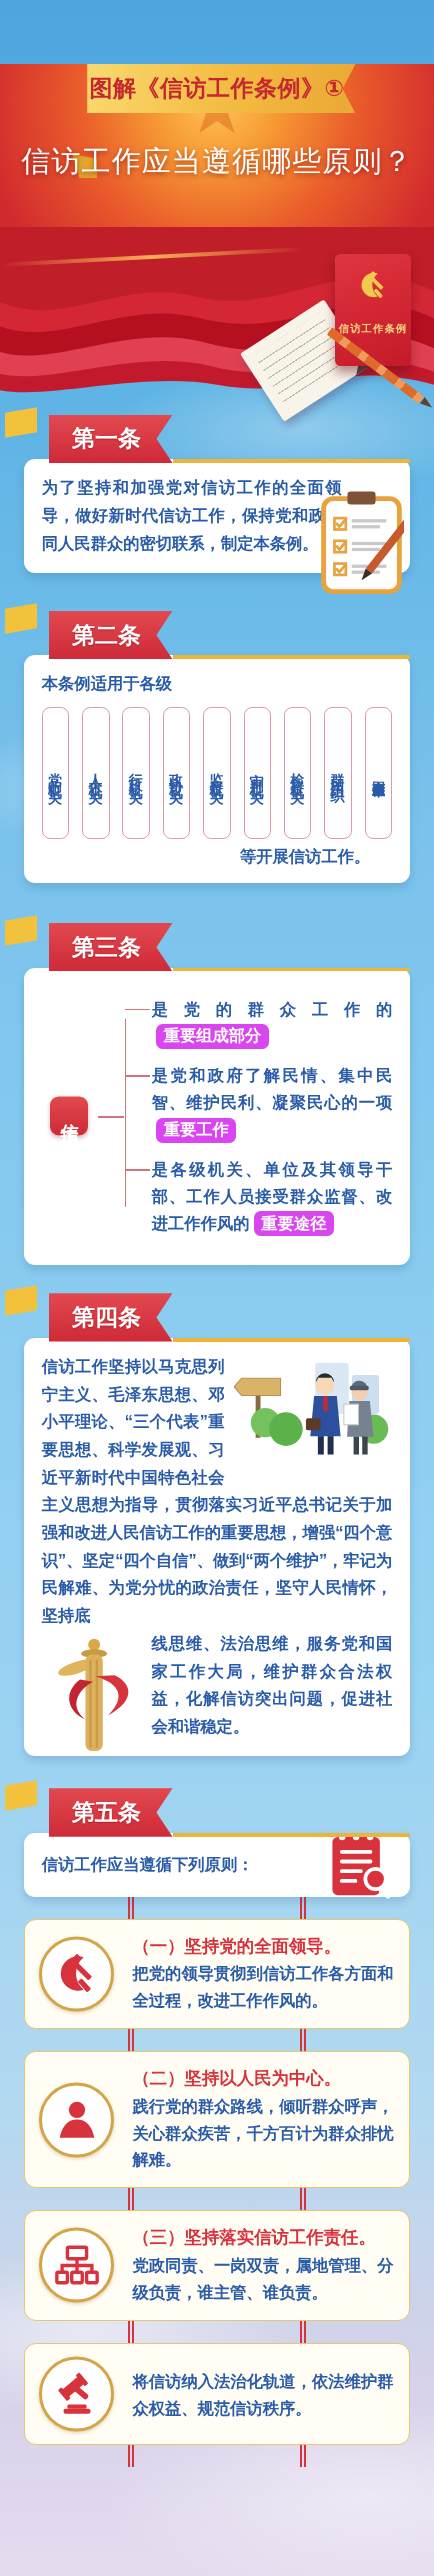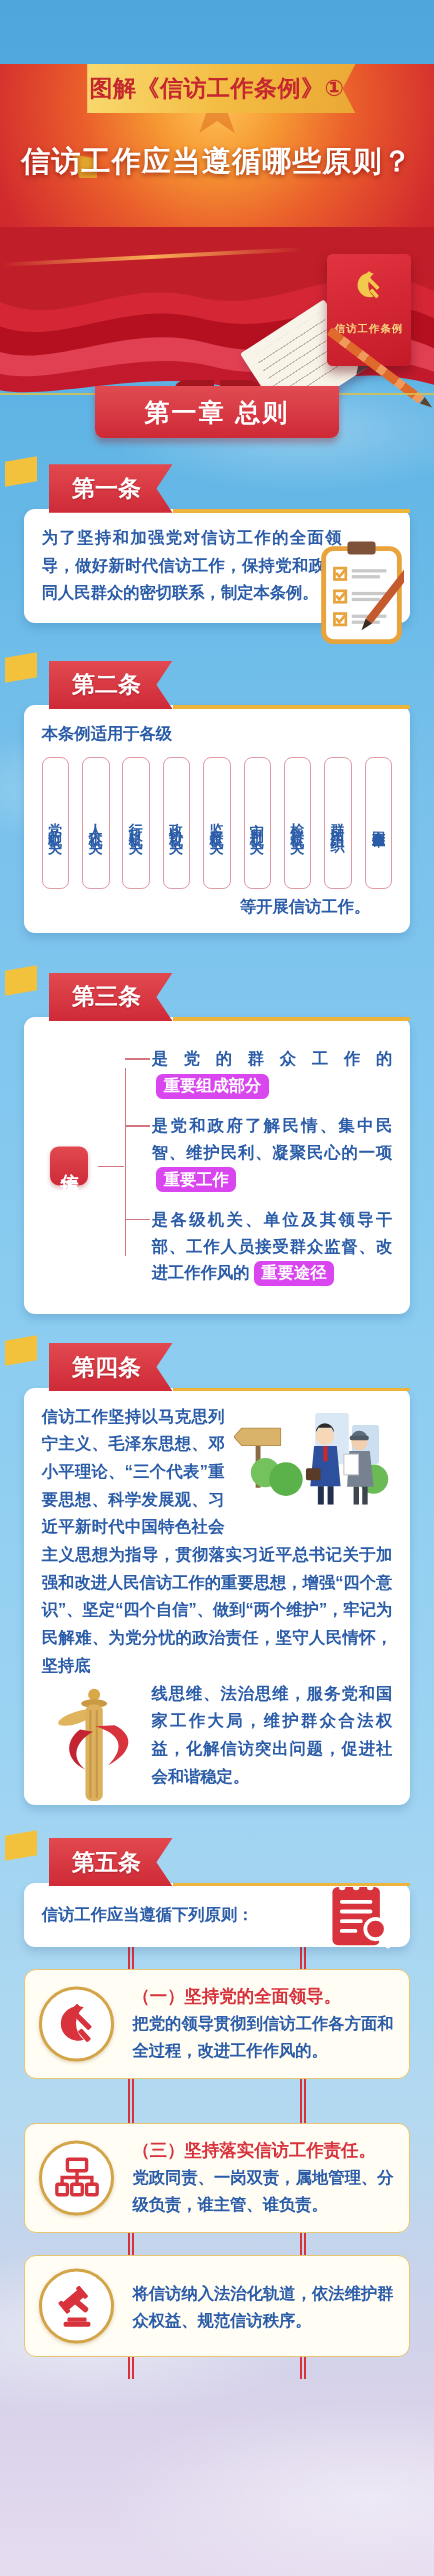--- a/index.html
+++ b/index.html
@@ -22,26 +22,26 @@
   .hero-star{position:absolute;top:16.3px;left:50%;transform:translateX(-50%);width:61px;height:58px;
     background:#d96418;opacity:.5;
     clip-path:polygon(50% 0%,61% 35%,98% 35%,68% 57%,79% 91%,50% 70%,21% 91%,32% 57%,2% 35%,39% 35%);}
   .badge{position:relative;margin:64px auto 16px;width:277px;z-index:4;
     background:linear-gradient(100deg,#f9db72,#f3bb41 55%,#eaa835);
     color:#c5272e;font-size:23px;font-weight:bold;text-align:center;padding:9.2px 0;
     clip-path:polygon(8.7px 0,100% 0,calc(100% - 13px) 50%,100% 100%,8.7px 100%);
     letter-spacing:0.5px;}
   .badge-fold{position:absolute;left:72px;top:90px;width:25px;height:24px;background:#e3a52c;
     clip-path:polygon(0 0,100% 20%,100% 100%,30% 100%);z-index:3;}
-  .main-title{margin:29px 12px 0;text-align:center;color:#ffffff;font-size:29px;font-weight:bold;
+  .main-title{margin:29px 12px 0;text-align:center;color:#ffffff;font-size:29px;font-weight:normal;
     letter-spacing:1.1px;text-shadow:0 2.2px 4.9px rgba(110,0,0,.6);position:relative;z-index:5;}
   .streak{position:absolute;left:0;top:191px;width:304px;height:4.3px;z-index:4;
     background:linear-gradient(90deg,rgba(255,170,60,0),rgba(255,190,90,.9),rgba(255,140,50,0));
     transform:rotate(-3deg);border-radius:2.2px;}
-  .book{position:absolute;right:23px;top:190px;width:84px;height:112px;z-index:6;
+  .book{position:absolute;right:23px;top:190px;width:76px;height:112px;z-index:6;
     background:linear-gradient(160deg,#e23340,#c41a28);border-radius:5.4px;
     box-shadow:0 6.5px 11px rgba(90,10,25,.45);display:flex;flex-direction:column;align-items:center;}
   .book-title{color:#f6d780;font-size:10.3px;font-weight:bold;margin-top:19.5px;letter-spacing:1.1px;}
   .paper{position:absolute;left:254px;top:256px;width:100px;height:81px;z-index:5;
     background:#f8f4e9;transform:rotate(-33deg);border-radius:2.7px;
     box-shadow:0 5.4px 8.7px rgba(60,30,70,.3);padding:8.7px 9.8px;}
   .paper-lines{width:100%;height:100%;
     background:repeating-linear-gradient(180deg,transparent 0 8.1px,#c3bcab 8.1px 9.2px);}
   .paper-corner{position:absolute;right:0;bottom:0;width:0;height:0;
     border-left:14px solid transparent;border-bottom:14px solid #4a4a4a;}
@@ -148,28 +148,20 @@
       </svg>
       <div class="book-title">信访工作条例</div>
     </div>
     <div class="paper">
       <div class="paper-lines"></div>
       <div class="paper-corner"></div>
     </div>
     <div class="pencil"></div>
   </div>
 
-  <div class="chapter-wrap">
-    <div class="chapter-line"></div>
-    <div class="chapter">
-      <div class="chapter-foldL"></div>
-      <div class="chapter-foldR"></div>
-      <span>第一章  总则</span>
-    </div>
-  </div>
 
   <div class="art-header" style="margin-top:26px">
     <div class="flag-fold"></div>
     <div class="flag">第一条</div>
     <div class="gold-line"></div>
   </div>
   <div class="card card-a1">
     <p class="btxt">为了坚持和加强党对信访工作的全面领导，做好新时代信访工作，保持党和政府同人民群众的密切联系，制定本条例。</p>
     <svg class="clipboard" viewBox="0 0 156 196">
       <rect x="8" y="16" width="140" height="172" rx="18" fill="#fff" stroke="#e8a33d" stroke-width="9"></rect>
@@ -322,20 +314,30 @@
     </div>
     <div class="p-title">（一）坚持党的全面领导。</div>
     <div class="p-text">把党的领导贯彻到信访工作各方面和全过程，改进工作作风的。</div>
   </div>
 
   <div class="connector">
       <i class="cl"></i>
       <i class="cr"></i>
     </div>
 
+  <div class="principle">
+    <div class="p-icon">
+      <svg viewBox="0 0 100 100" fill="#d8323c">
+        <circle cx="50" cy="30" r="17"></circle>
+        <path d="M14,88 C20,58 36,50 50,50 C64,50 80,58 86,88 Z"></path>
+      </svg>
+    </div>
+    <div class="p-title">（二）坚持以人民为中心。</div>
+    <div class="p-text">践行党的群众路线，倾听群众呼声，关心群众疾苦，千方百计为群众排忧解难。</div>
+  </div>
 
   <div class="connector">
       <i class="cl"></i>
       <i class="cr"></i>
     </div>
 
   <div class="principle">
     <div class="p-icon">
       <svg viewBox="0 0 100 100" fill="none" stroke="#d8323c" stroke-width="7">
         <rect x="30" y="12" width="40" height="24" rx="3"></rect>

